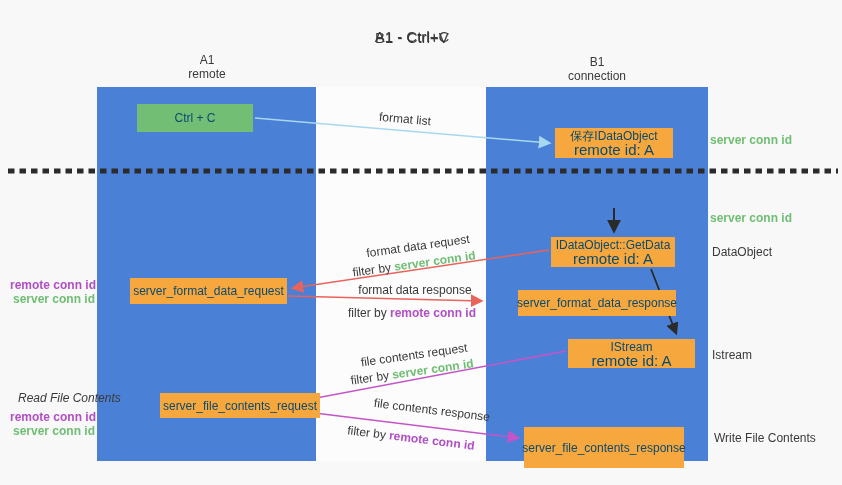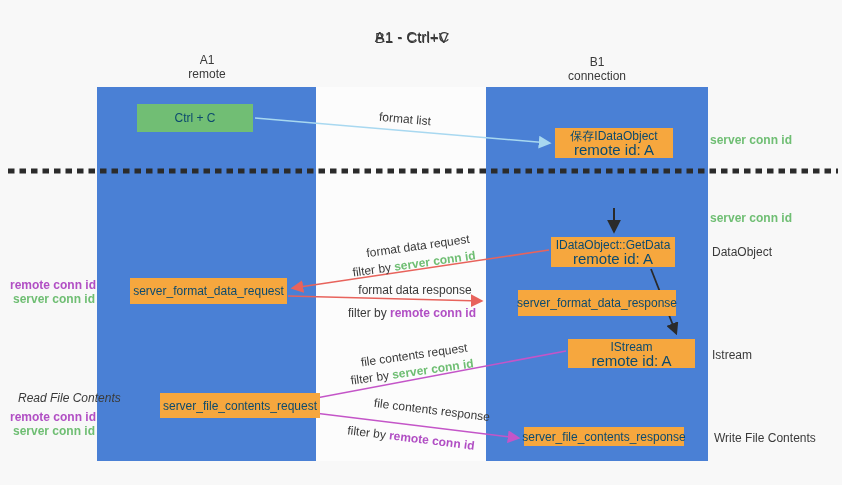--- a/index.html
+++ b/index.html
@@ -106,21 +106,21 @@
 
   <div class="abs node orange" style="left:487px;top:290px;width:158px;height:26px;margin-left:31px;">server_format_data_response</div>
 
   <div class="abs node orange" style="left:568px;top:339px;width:127px;height:29px;">
     <div>IStream</div>
     <div class="l2">remote id: A</div>
   </div>
 
   <div class="abs node orange" style="left:128px;top:393px;width:160px;height:25px;margin-left:32px;">server_file_contents_request</div>
 
-  <div class="abs node orange" style="left:524px;top:427px;width:160px;height:19px;">server_file_contents_response</div>
+  <div class="abs node orange" style="left:524px;top:427px;width:160px;height:41px;">server_file_contents_response</div>
 
   <div class="abs arrow-label" style="left:405px;top:112px;transform:translateX(-50%) rotate(5deg);">format list</div>
 
   <div class="abs arrow-label" style="left:418px;top:239px;transform:translateX(-50%) rotate(-8deg);">format data request</div>
   <div class="abs arrow-label" style="left:414px;top:257px;transform:translateX(-50%) rotate(-8deg);">
     <span class="dark">filter by</span>
     <span class="green-b">server conn id</span>
   </div>
 
   <div class="abs arrow-label" style="left:415px;top:283px;transform:translateX(-50%);">format data response</div>

